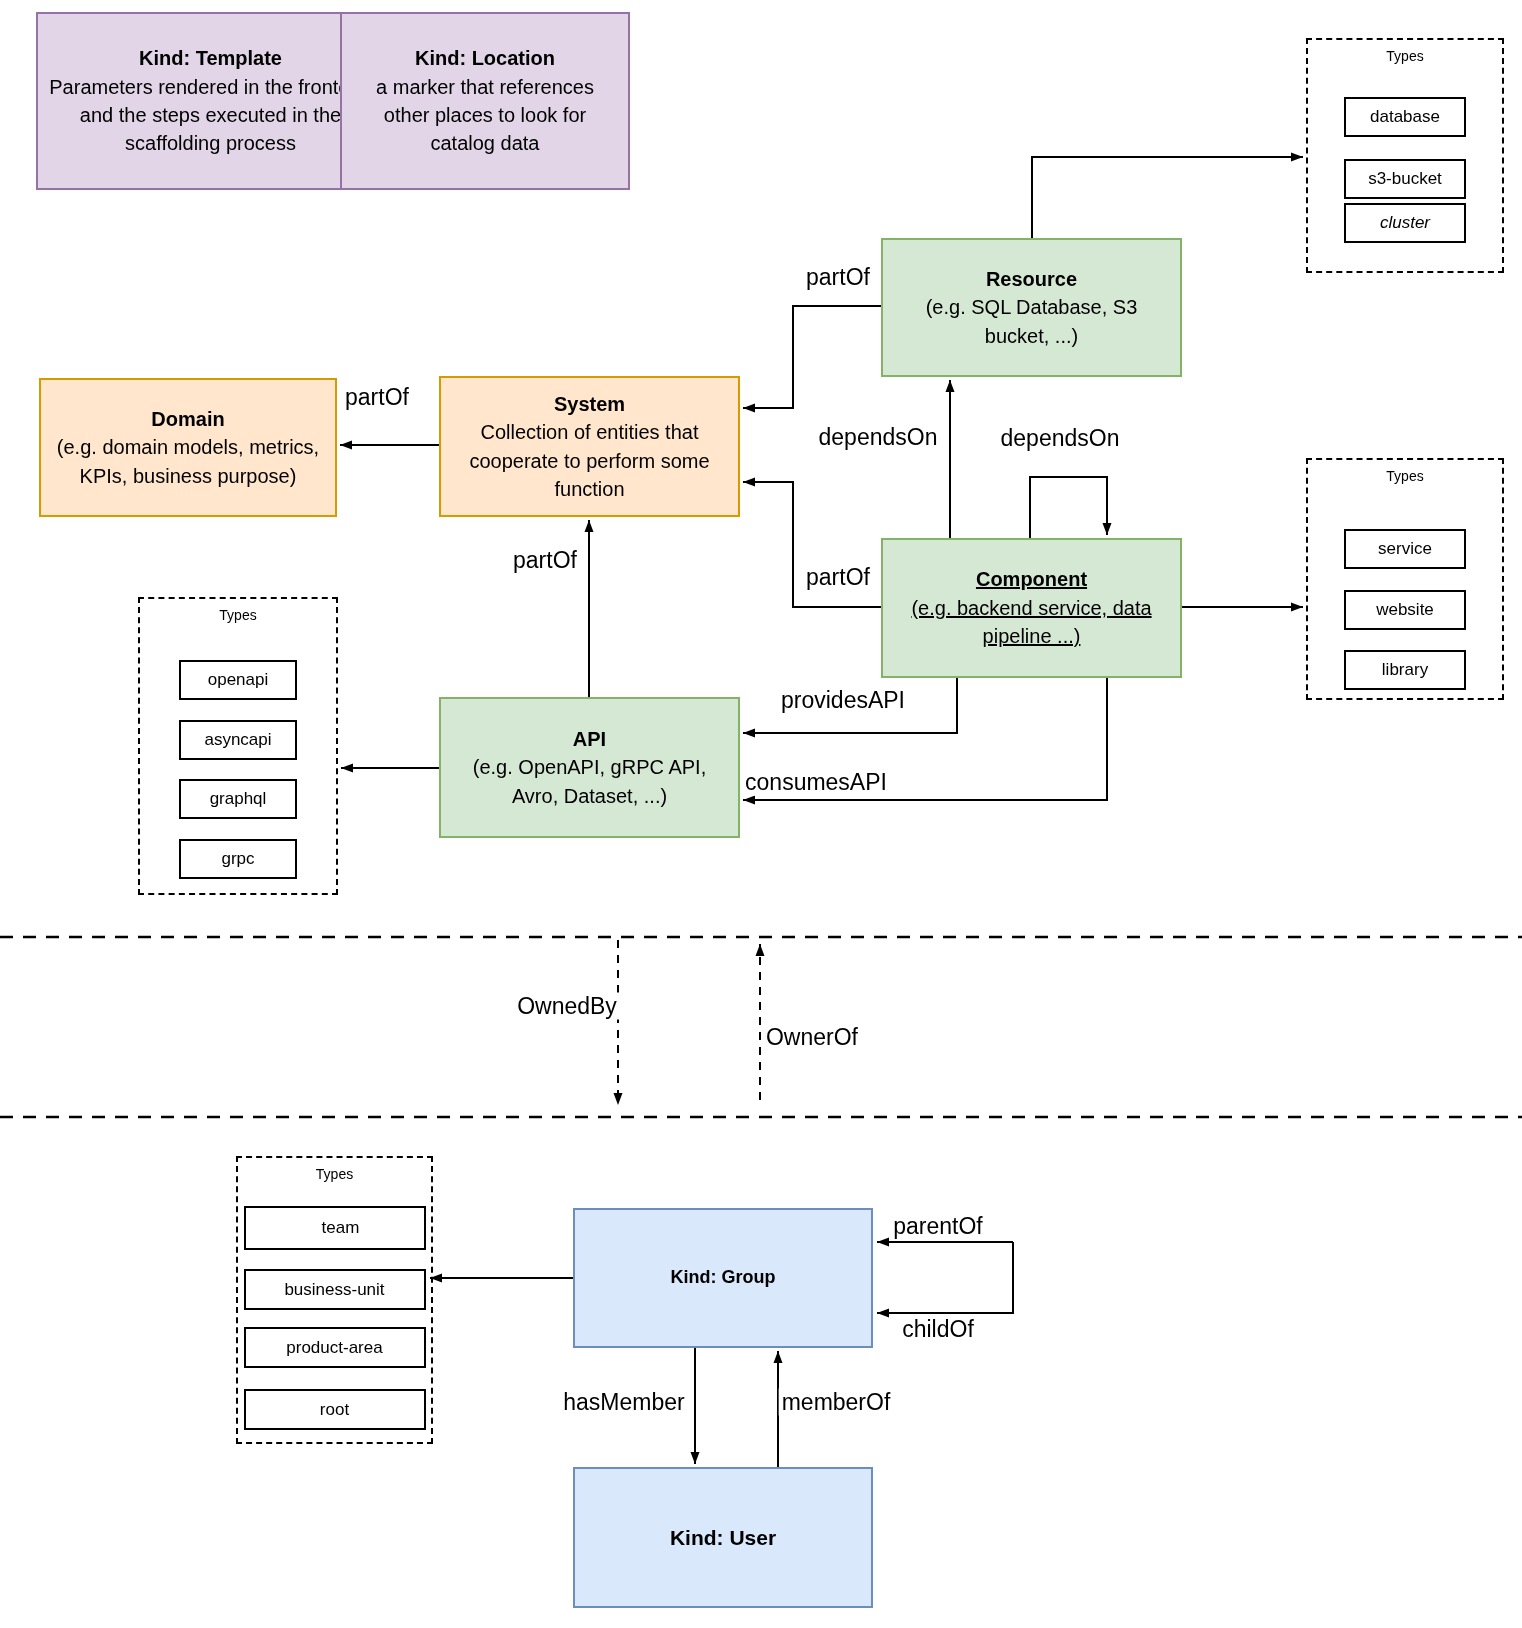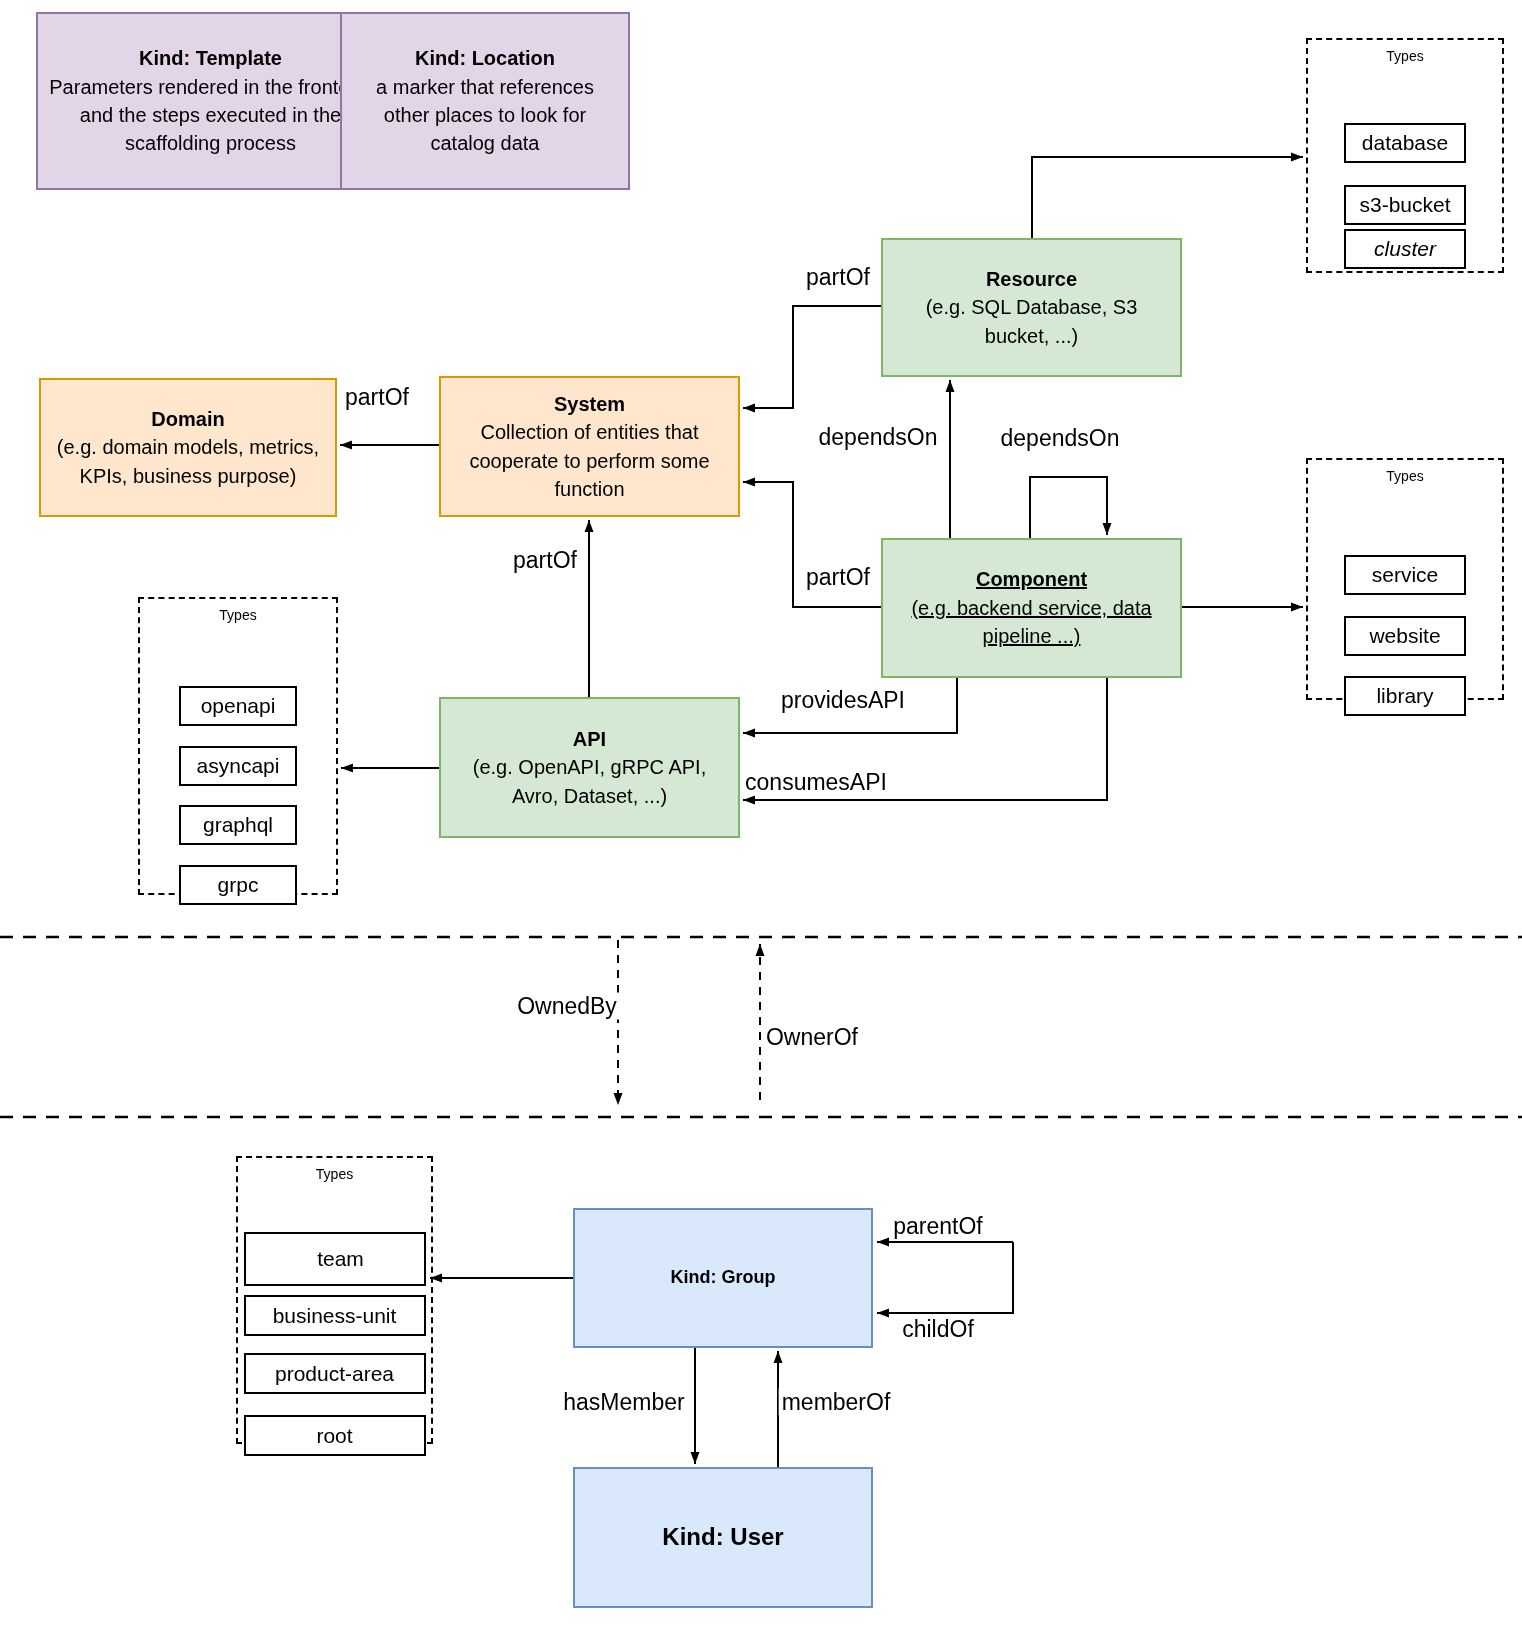--- a/index.html
+++ b/index.html
@@ -13,21 +13,21 @@
   .node .t{font-weight:bold;}
   .purple{background:#E1D5E7;border-color:#9673A6;}
   .orange{background:#FFE6CC;border-color:#D79B00;}
   .green{background:#D5E8D4;border-color:#82B366;}
   .blue{background:#DAE8FC;border-color:#6C8EBF;}
 
   
   .panel{position:absolute;border:2.5px dashed #000;box-sizing:border-box;z-index:2;}
   .panel .pt{position:absolute;top:8px;left:0;right:0;text-align:center;font-size:14px;}
   .pitem{position:absolute;left:50%;transform:translateX(-50%);border:2.5px solid #000;background:#fff;
-         box-sizing:border-box;display:flex;align-items:center;justify-content:center;font-size:21px;margin-top:26px;}
+         box-sizing:border-box;display:flex;align-items:center;justify-content:center;font-size:17px;}
 
   
   .elabel{position:absolute;transform:translate(-50%,-50%);font-size:23px;white-space:nowrap;
           background:#fff;padding:0 3px;z-index:6;}
 
   svg.wires{position:absolute;left:0;top:0;z-index:4;pointer-events:none;}
 </style>
 </head>
 <body>
 
@@ -65,21 +65,21 @@
 
   <div class="node green" style="left:439px;top:697px;width:301px;height:141px;">
     <span class="t">API</span>
     <span class="b">(e.g. OpenAPI, gRPC API, Avro, Dataset, ...)</span>
   </div>
 
   <div class="node blue" style="left:573px;top:1208px;width:300px;height:140px;font-size:18px;">
     <span class="t">Kind: Group</span>
   </div>
 
-  <div class="node blue" style="left:573px;top:1467px;width:300px;height:141px;font-size:24px;">
+  <div class="node blue" style="left:573px;top:1467px;width:300px;height:141px;font-size:21px;">
     <span class="t">Kind: User</span>
   </div>
 
   <div class="panel" style="left:1306px;top:38px;width:198px;height:235px;">
     <div class="pt">Types</div>
     <div class="pitem" style="top:57px;width:122px;height:40px;">database</div>
     <div class="pitem" style="top:119px;width:122px;height:40px;">s3-bucket</div>
     <div class="pitem" style="top:163px;width:122px;height:40px;font-style:italic;">cluster</div>
   </div>
 
@@ -93,21 +93,21 @@
   <div class="panel" style="left:138px;top:597px;width:200px;height:298px;">
     <div class="pt">Types</div>
     <div class="pitem" style="top:61px;width:118px;height:40px;">openapi</div>
     <div class="pitem" style="top:121px;width:118px;height:40px;">asyncapi</div>
     <div class="pitem" style="top:180px;width:118px;height:40px;">graphql</div>
     <div class="pitem" style="top:240px;width:118px;height:40px;">grpc</div>
   </div>
 
   <div class="panel" style="left:236px;top:1156px;width:197px;height:288px;">
     <div class="pt">Types</div>
-    <div class="pitem" style="top:48px;width:182px;height:54px;padding-left:12px;">team</div>
+    <div class="pitem" style="top:48px;width:182px;height:44px;padding-left:12px;">team</div>
     <div class="pitem" style="top:111px;width:182px;height:41px;">business-unit</div>
     <div class="pitem" style="top:169px;width:182px;height:41px;">product-area</div>
     <div class="pitem" style="top:231px;width:182px;height:41px;">root</div>
   </div>
 
   <svg class="wires" width="1522" height="1628" viewBox="0 0 1522 1628">
     <defs>
       <marker id="ah" markerUnits="userSpaceOnUse" markerWidth="14" markerHeight="11" refX="12.5" refY="5" orient="auto">
         <path d="M0.5,0.5 L12.5,5 L0.5,9.5 Z" fill="#000"></path>
       </marker>

